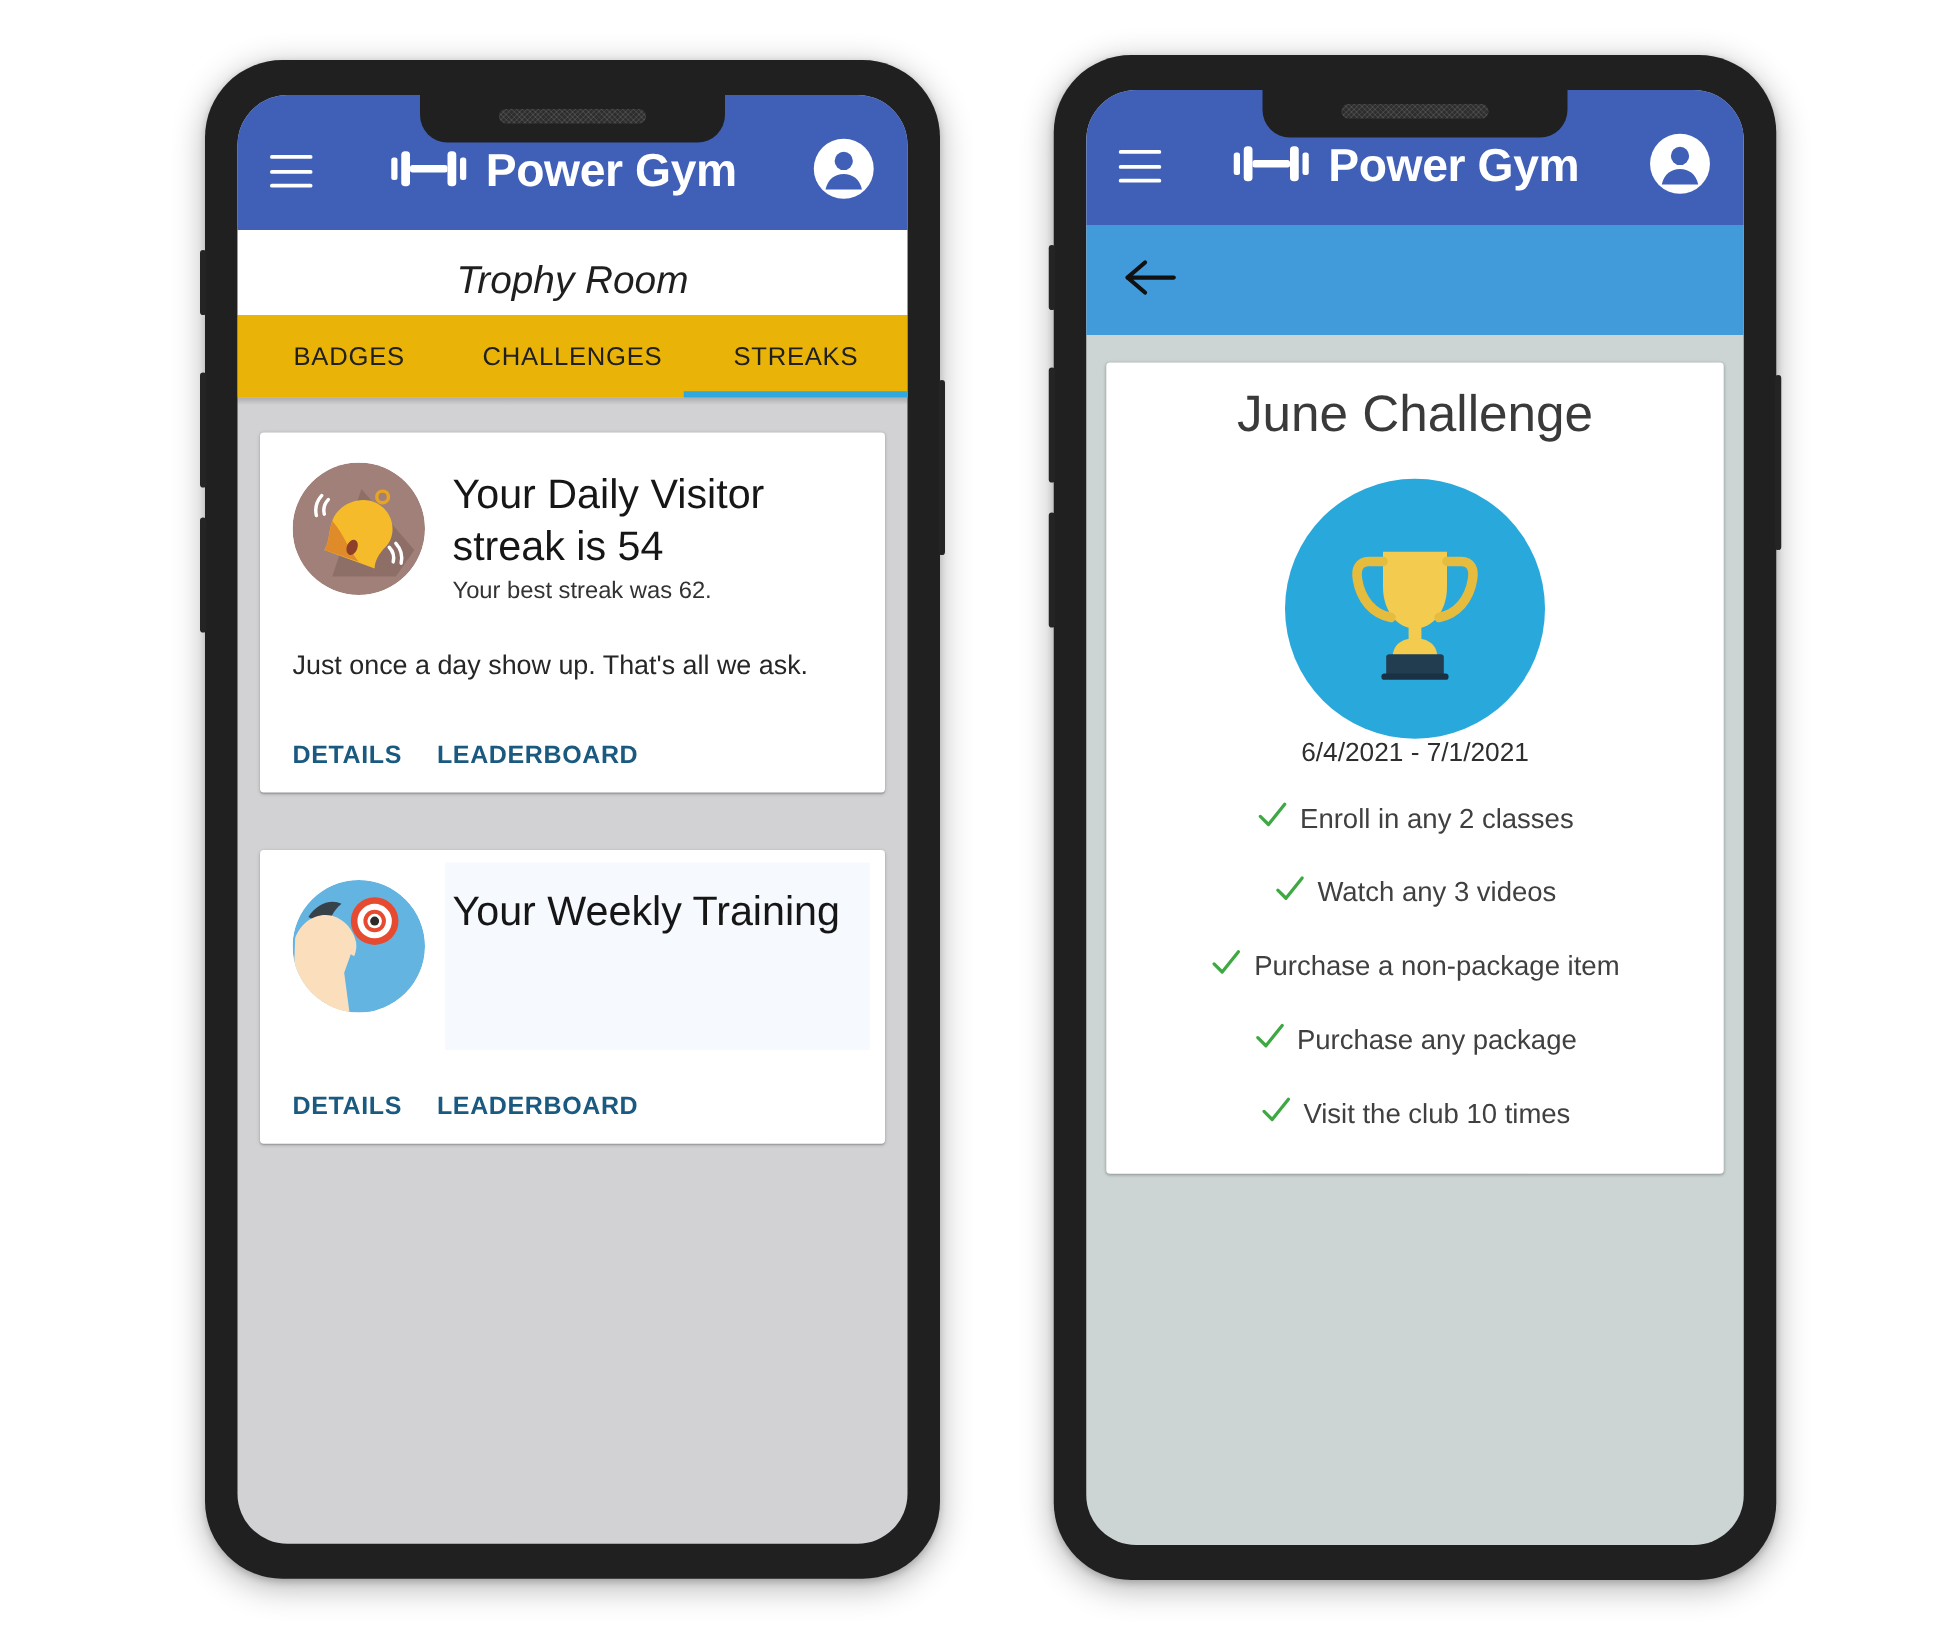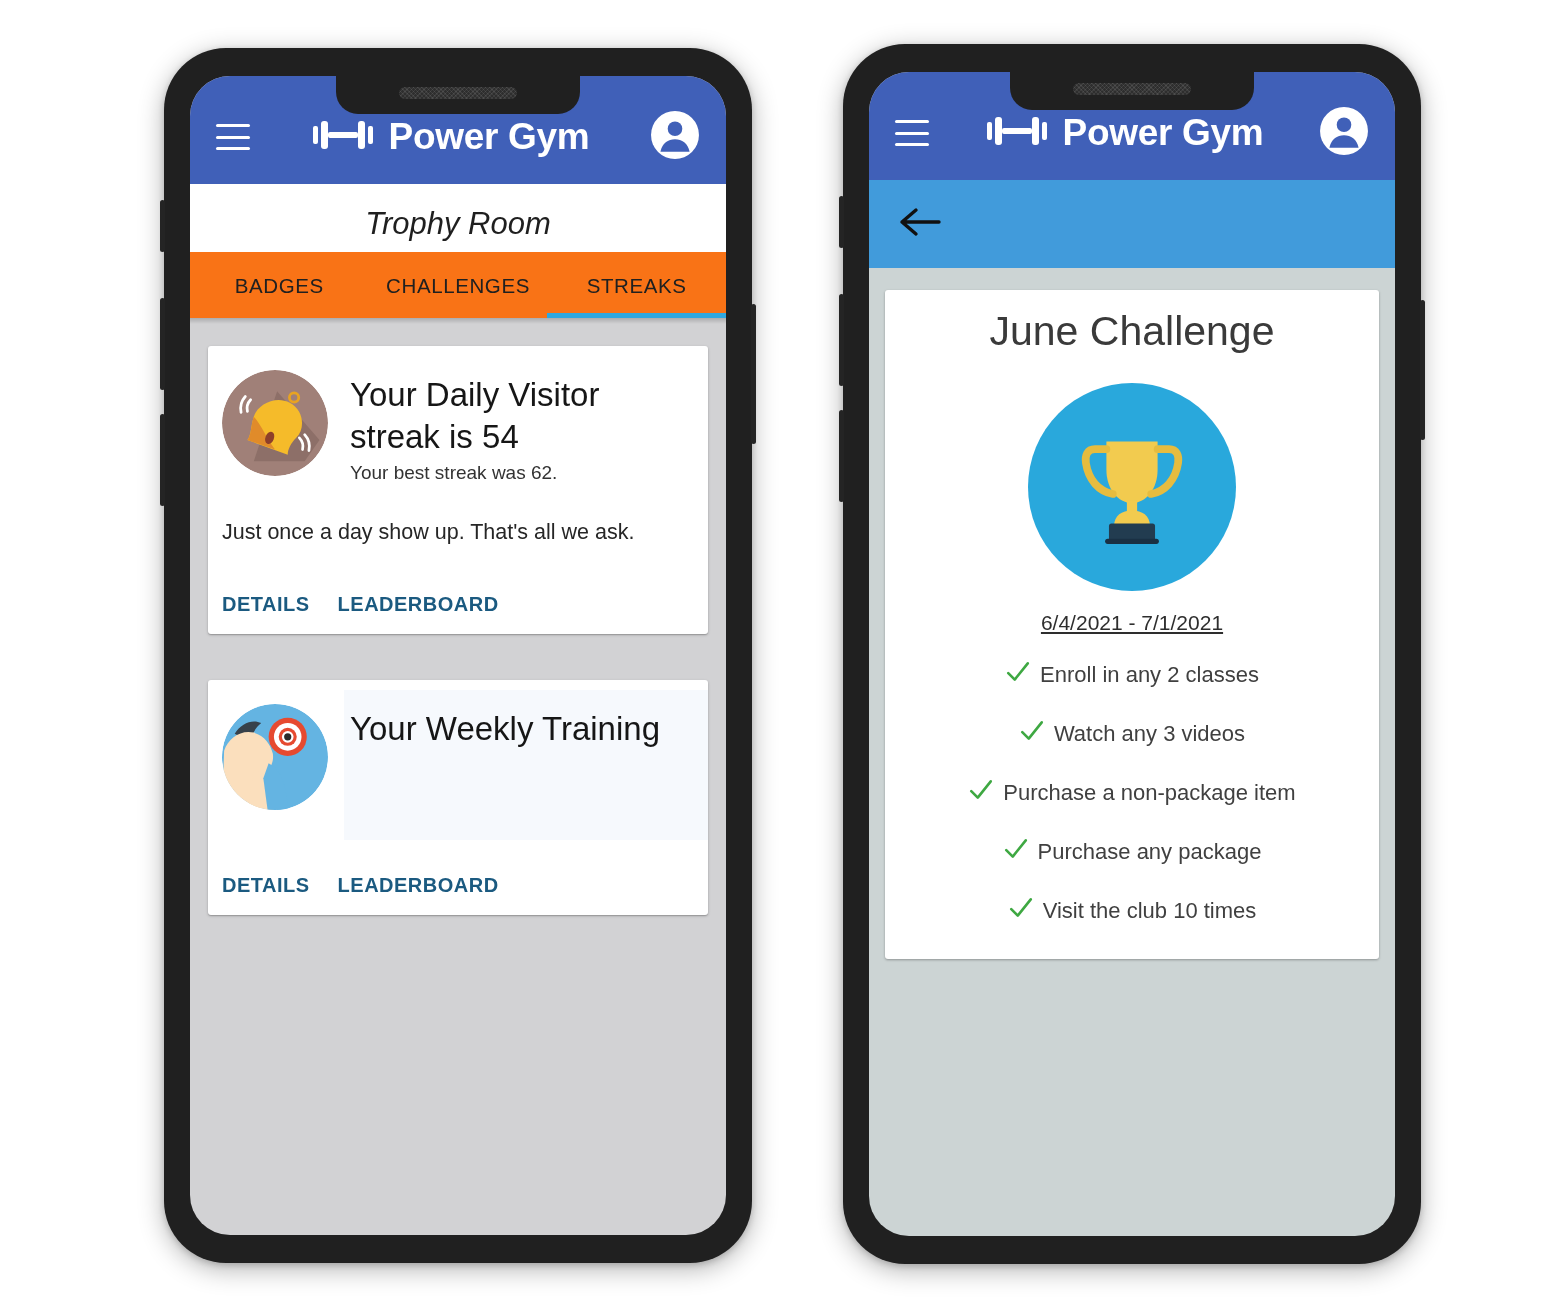--- a/index.html
+++ b/index.html
@@ -105,21 +105,21 @@
   
   .titlebar {
     background: #ffffff;
     padding: 22px 0 10px;
     text-align: center;
     font-style: italic;
   }
   .page-title { font-size: 31px; color: #1f1f1f; font-weight: normal; }
 
   .tabs {
-    background: #f97316;
+    background: #eab308;
     display: flex;
     position: relative;
     padding-bottom: 0;
   }
   .tab {
     flex: 1;
     text-align: center;
     padding: 22px 0 20px;
     font-size: 20.5px;
     letter-spacing: 0.6px;
@@ -136,21 +136,21 @@
   }
   .tabs-shadow { height: 6px; background: linear-gradient(to bottom, rgba(0,0,0,0.18), rgba(0,0,0,0)); }
 
   .content { padding: 22px 18px; }
 
   
   .card {
     background: #ffffff;
     border-radius: 3px;
     box-shadow: 0 1px 3px rgba(0,0,0,0.22), 0 1px 1px rgba(0,0,0,0.14);
-    padding: 24px 14px 18px;
+    padding: 24px 26px 18px;
     margin-bottom: 46px;
     position: relative;
   }
   .card-head { display: flex; align-items: flex-start; gap: 22px; }
   .card-icon { flex: none; width: 106px; height: 106px; border-radius: 50%; overflow: hidden; }
   .card-head-text { flex: 1; min-width: 0; padding-top: 4px; position: relative; }
   .card-title {
     font-size: 33px;
     line-height: 1.27;
     color: #161616;
@@ -217,24 +217,22 @@
     margin-bottom: 28px;
   }
   .trophy-wrap {
     width: 208px; height: 208px;
     margin: 0 auto;
     border-radius: 50%;
     background: #29a8dc;
     display: flex; align-items: center; justify-content: center;
   }
   .challenge-date {
-    margin-top: 20px;
     font-size: 21px;
     color: #2e2e2e;
-    text-decoration: underline;
     display: inline-block;
   }
   .task-list { margin-top: 24px; }
   .task {
     display: flex;
     align-items: center;
     justify-content: center;
     gap: 9px;
     margin: 0 auto 27px;
     font-size: 22px;

